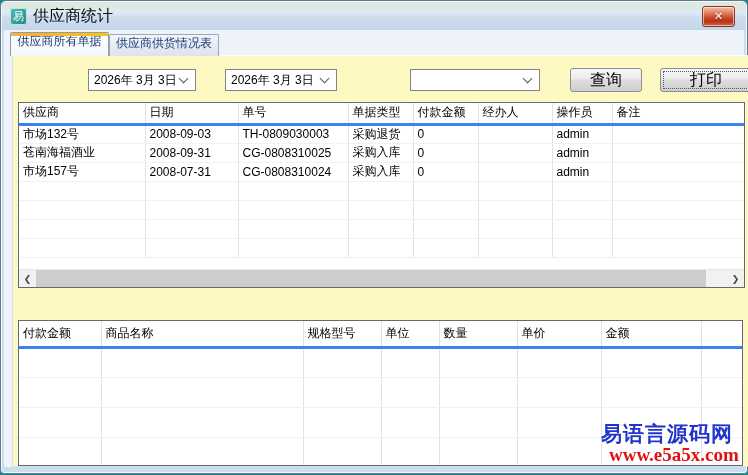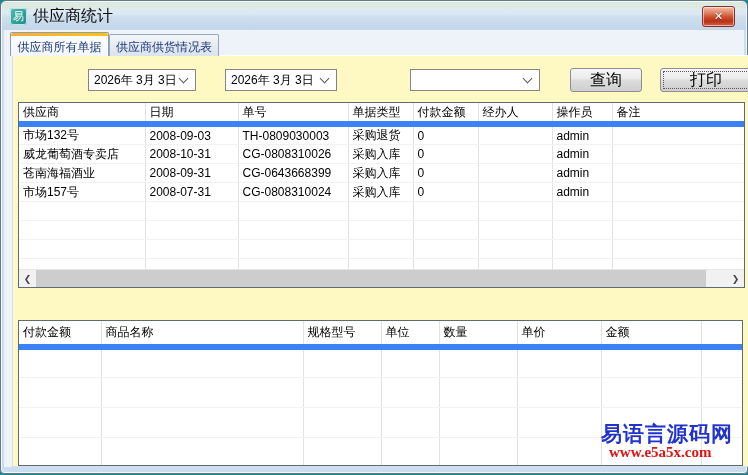--- a/index.html
+++ b/index.html
@@ -36,21 +36,21 @@
     display:flex;align-items:center;justify-content:center;cursor:pointer;
   }
   .close-x{color:#fff;font-size:11px;font-weight:bold;line-height:1;text-shadow:0 1px 1px rgba(0,0,0,.45);}
   
   .client{
     position:absolute;left:3px;top:29px;width:740px;height:437px;
     background:#eef3fa;
   }
   .tab{
     position:absolute;box-sizing:border-box;
-    display:flex;align-items:flex-end;justify-content:center;
+    display:flex;align-items:flex-start;justify-content:center;
     font-size:12px;color:#1e3a78;
     border:1px solid #98a8bb;border-bottom:none;border-radius:2px 2px 0 0;
     background:linear-gradient(#f2f6fa,#e4eaf2 60%,#dbe3ed);
     cursor:pointer;z-index:3;
   }
   .tab.active{
     background:linear-gradient(#fdfeff,#f3f7fc);
     border-color:#8d9db0;
   }
   .tab.active::before{
@@ -99,21 +99,21 @@
     border:1px solid #5f6a72;overflow:hidden;
   }
   .box-bills{left:5px;top:46px;width:727px;height:186px;}
   .box-goods{left:5px;top:264px;width:725px;height:146px;}
   table.grid{border-collapse:collapse;table-layout:fixed;}
   .grid th,.grid td{
     font-size:12px;font-weight:normal;text-align:left;color:#000;
     padding:0 0 0 4px;white-space:nowrap;overflow:hidden;
     border-right:1px solid #e2e2e2;
   }
-  .grid th{border-bottom:6px solid #3b82f6;margin-top:27px;}
+  .grid th{border-bottom:3px solid #3b82f6;margin-top:27px;}
   .grid td{border-bottom:1px solid #f2f2f2;}
   .grid th:last-child,.grid td:last-child{border-right:none;}
   
   .hscroll{
     position:absolute;left:0;right:0;bottom:0;height:17px;
     background:#f1f1f1;border-top:1px solid #e6e6e6;z-index:2;
   }
   .sb-arrow{
     position:absolute;top:0;width:17px;height:17px;
     display:flex;align-items:center;justify-content:center;
@@ -127,21 +127,21 @@
   }
   
   .wm-name{
     position:absolute;left:588px;top:364px;z-index:5;
     font-size:21px;font-weight:bold;color:#2233cc;letter-spacing:1px;
     text-shadow:0 0 2px #fff;
   }
   .wm-url{
     position:absolute;left:596px;top:388px;z-index:5;
     font-family:"Liberation Serif","DejaVu Serif",serif;
-    font-size:15px;font-weight:bold;color:#e01212;
+    font-size:19px;font-weight:bold;color:#e01212;
     text-shadow:0 0 2px #fff;
   }
 </style>
 </head>
 <body>
 
 <div class="window">
 
   <div class="titlebar">
     <div class="app-icon">易</div>
@@ -213,33 +213,23 @@
                 <td>市场132号</td>
                 <td>2008-09-03</td>
                 <td>TH-0809030003</td>
                 <td>采购退货</td>
                 <td>0</td>
                 <td></td>
                 <td>admin</td>
                 <td></td>
               </tr>
               <tr style="height:19px">
-                <td>威龙葡萄酒专卖店</td>
-                <td>2008-10-31</td>
-                <td>CG-0808310026</td>
-                <td>采购入库</td>
-                <td>0</td>
-                <td></td>
-                <td>admin</td>
-                <td></td>
-              </tr>
-              <tr style="height:19px">
                 <td>苍南海福酒业</td>
                 <td>2008-09-31</td>
-                <td>CG-0643668399</td>
+                <td>CG-0808310025</td>
                 <td>采购入库</td>
                 <td>0</td>
                 <td></td>
                 <td>admin</td>
                 <td></td>
               </tr>
               <tr style="height:19px">
                 <td>市场157号</td>
                 <td>2008-07-31</td>
                 <td>CG-0808310024</td>

